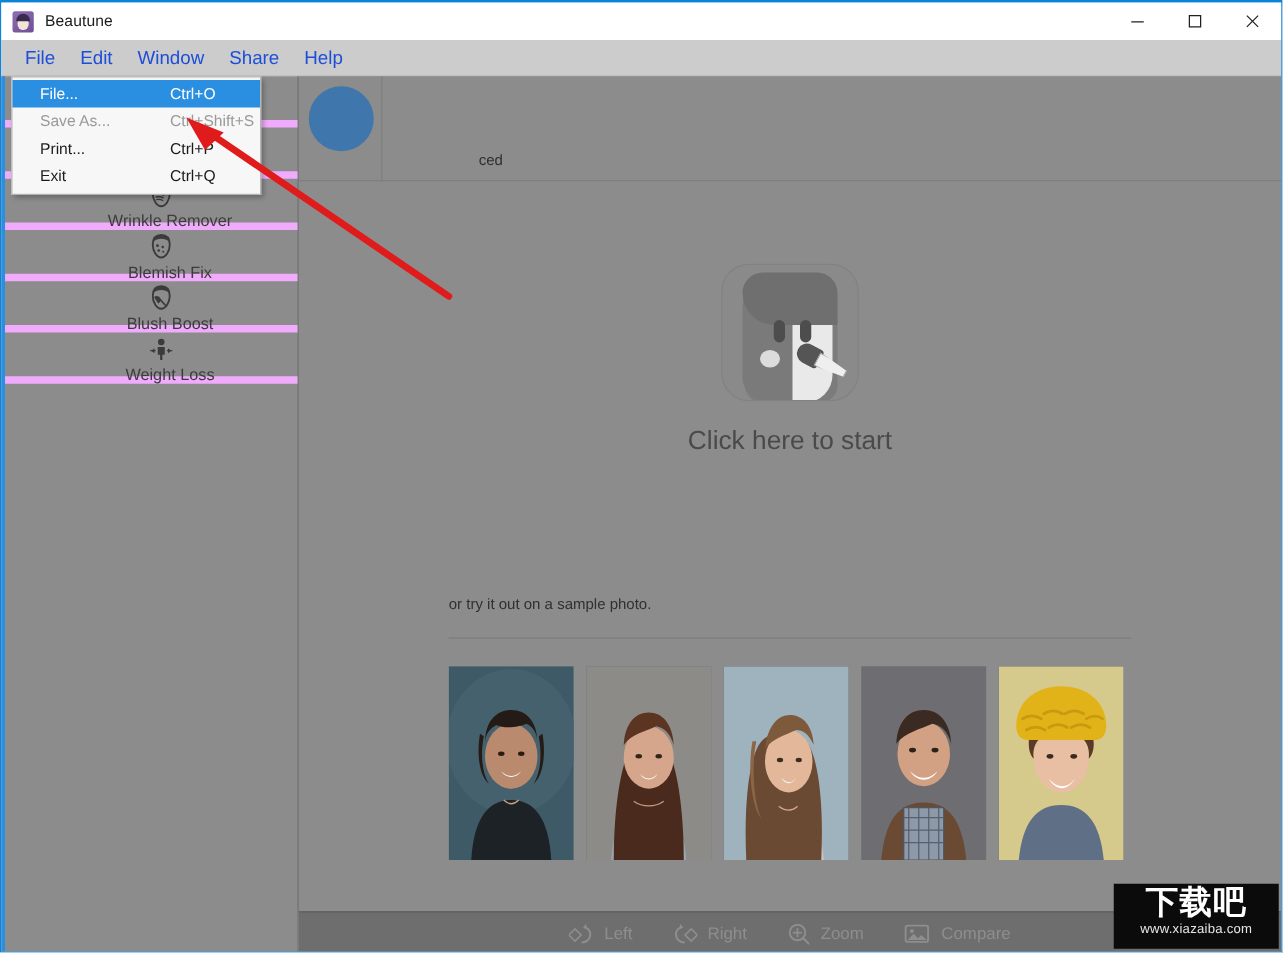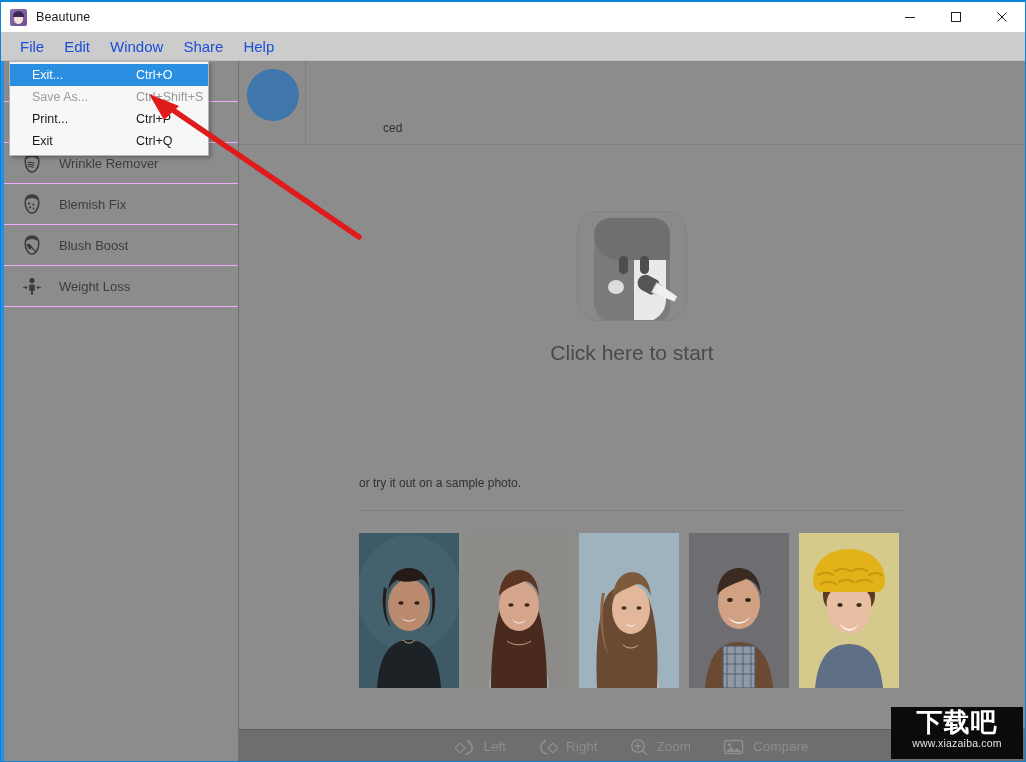--- a/index.html
+++ b/index.html
@@ -104,22 +104,23 @@
     position: absolute; top: 59px; left: 0;
     width: 238px; height: 702px;
     background: #8c8c8c;
     border-left: 3px solid #2a8fe0;
     border-right: 1px solid #6e6e6e;
     z-index: 10;
   }
   .sb-item {
     height: 41px;
     display: flex; align-items: center;
-    border-bottom: 1px solid #f0abfc;
-    padding-left: 15px;
+    border-bottom: 6px solid #f0abfc;
+    padding-left: 30px;
+    flex-direction: column;
   }
   .sb-icon {
     width: 26px; height: 26px;
     margin-right: 14px;
     flex: 0 0 auto;
     display: flex; align-items: center; justify-content: center;
   }
   .sb-icon svg { display:block; }
   .sb-label { font-size: 13px; color: #3c3c3c; }
 
@@ -281,21 +282,21 @@
     background: #0b0b0b;
     z-index: 70;
     display: flex; flex-direction: column;
     align-items: center; justify-content: flex-start;
     padding-top: 2px;
   }
   .wm-cn {
     font-size: 26px; line-height: 28px;
     color: #ffffff; font-weight: bold;
     letter-spacing: 1px;
-    font-family: Liberation Serif, serif;
+    font-family: Liberation Mono, monospace;
   }
   .wm-url {
     font-size: 10.5px; color: #e6e6e6;
     letter-spacing: .2px;
   }
 </style>
 </head>
 <body>
 
 <div id="app">
@@ -554,21 +555,21 @@
             <path d="M3 14l5-5 3.5 3.5L14 10l4.5 4z" fill="#8e8e8e"></path>
           </svg>
         </span>
         <span>Compare</span>
       </div>
     </div>
   </div>
 
   <div class="dropdown">
     <div class="dd-item sel">
-      <span class="dd-label">Exit...</span>
+      <span class="dd-label">File...</span>
       <span class="dd-accel">Ctrl+O</span>
     </div>
     <div class="dd-item disabled">
       <span class="dd-label">Save As...</span>
       <span class="dd-accel">Ctrl+Shift+S</span>
     </div>
     <div class="dd-item">
       <span class="dd-label">Print...</span>
       <span class="dd-accel">Ctrl+P</span>
     </div>

